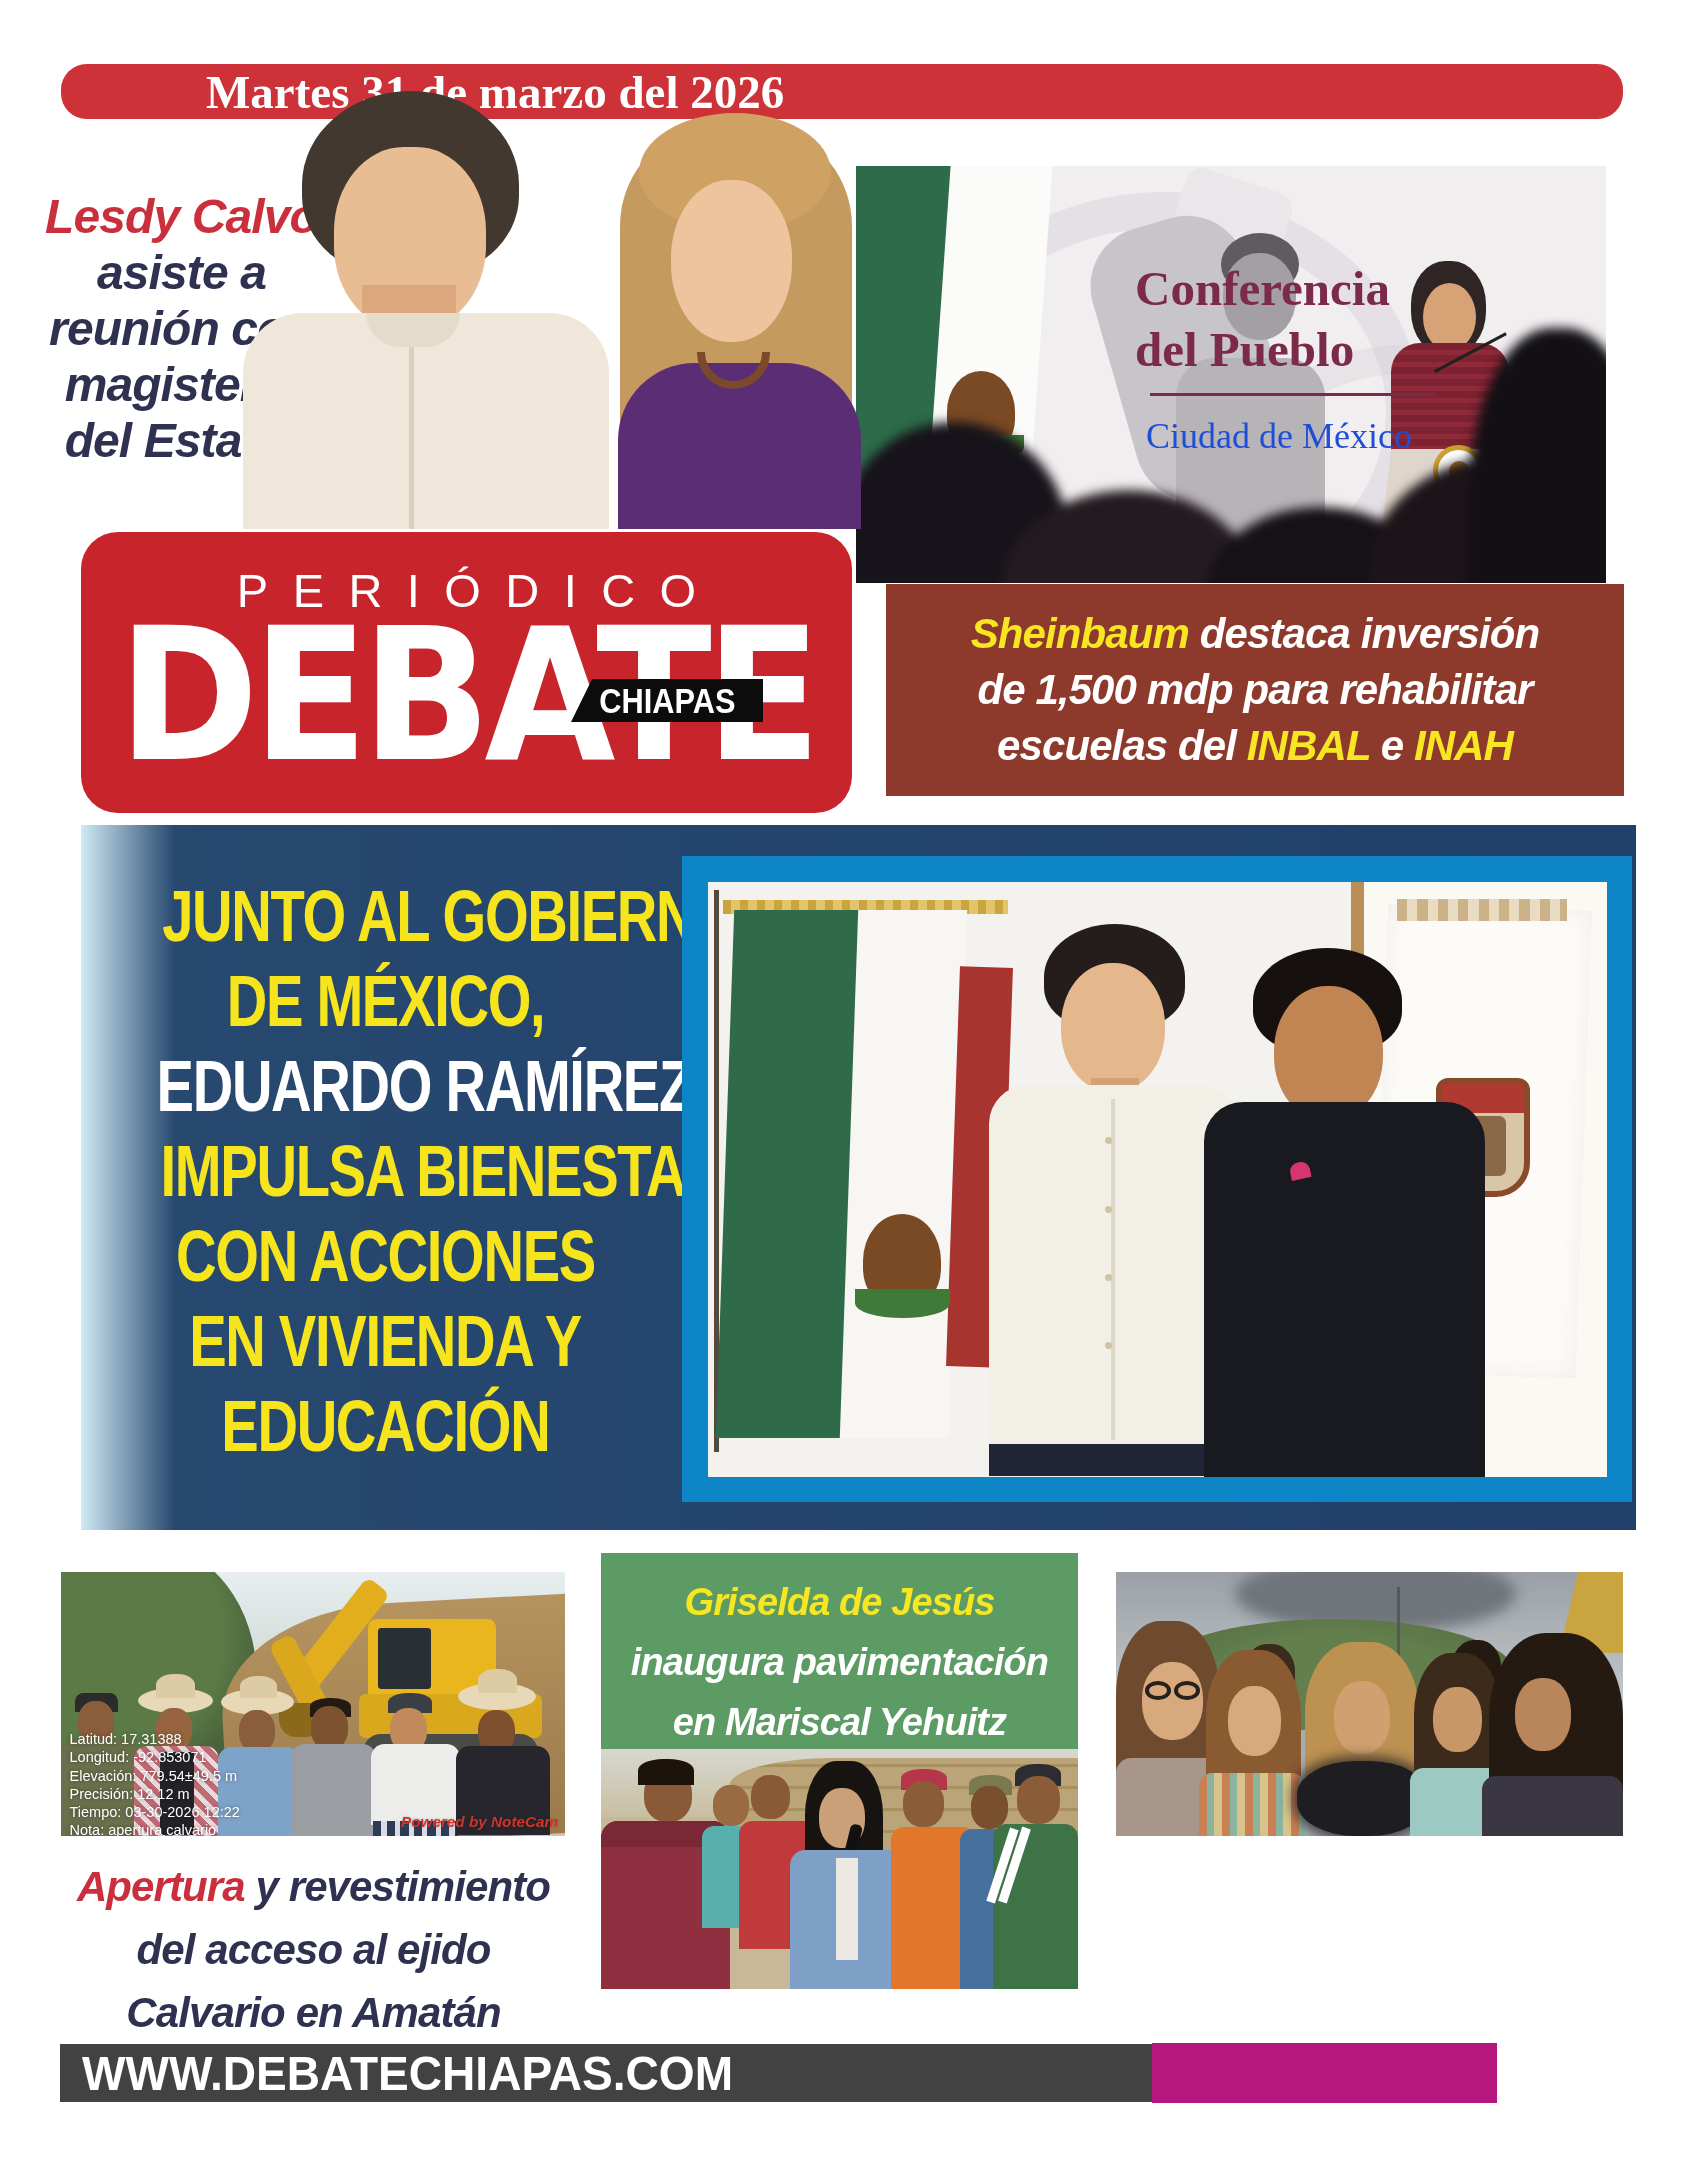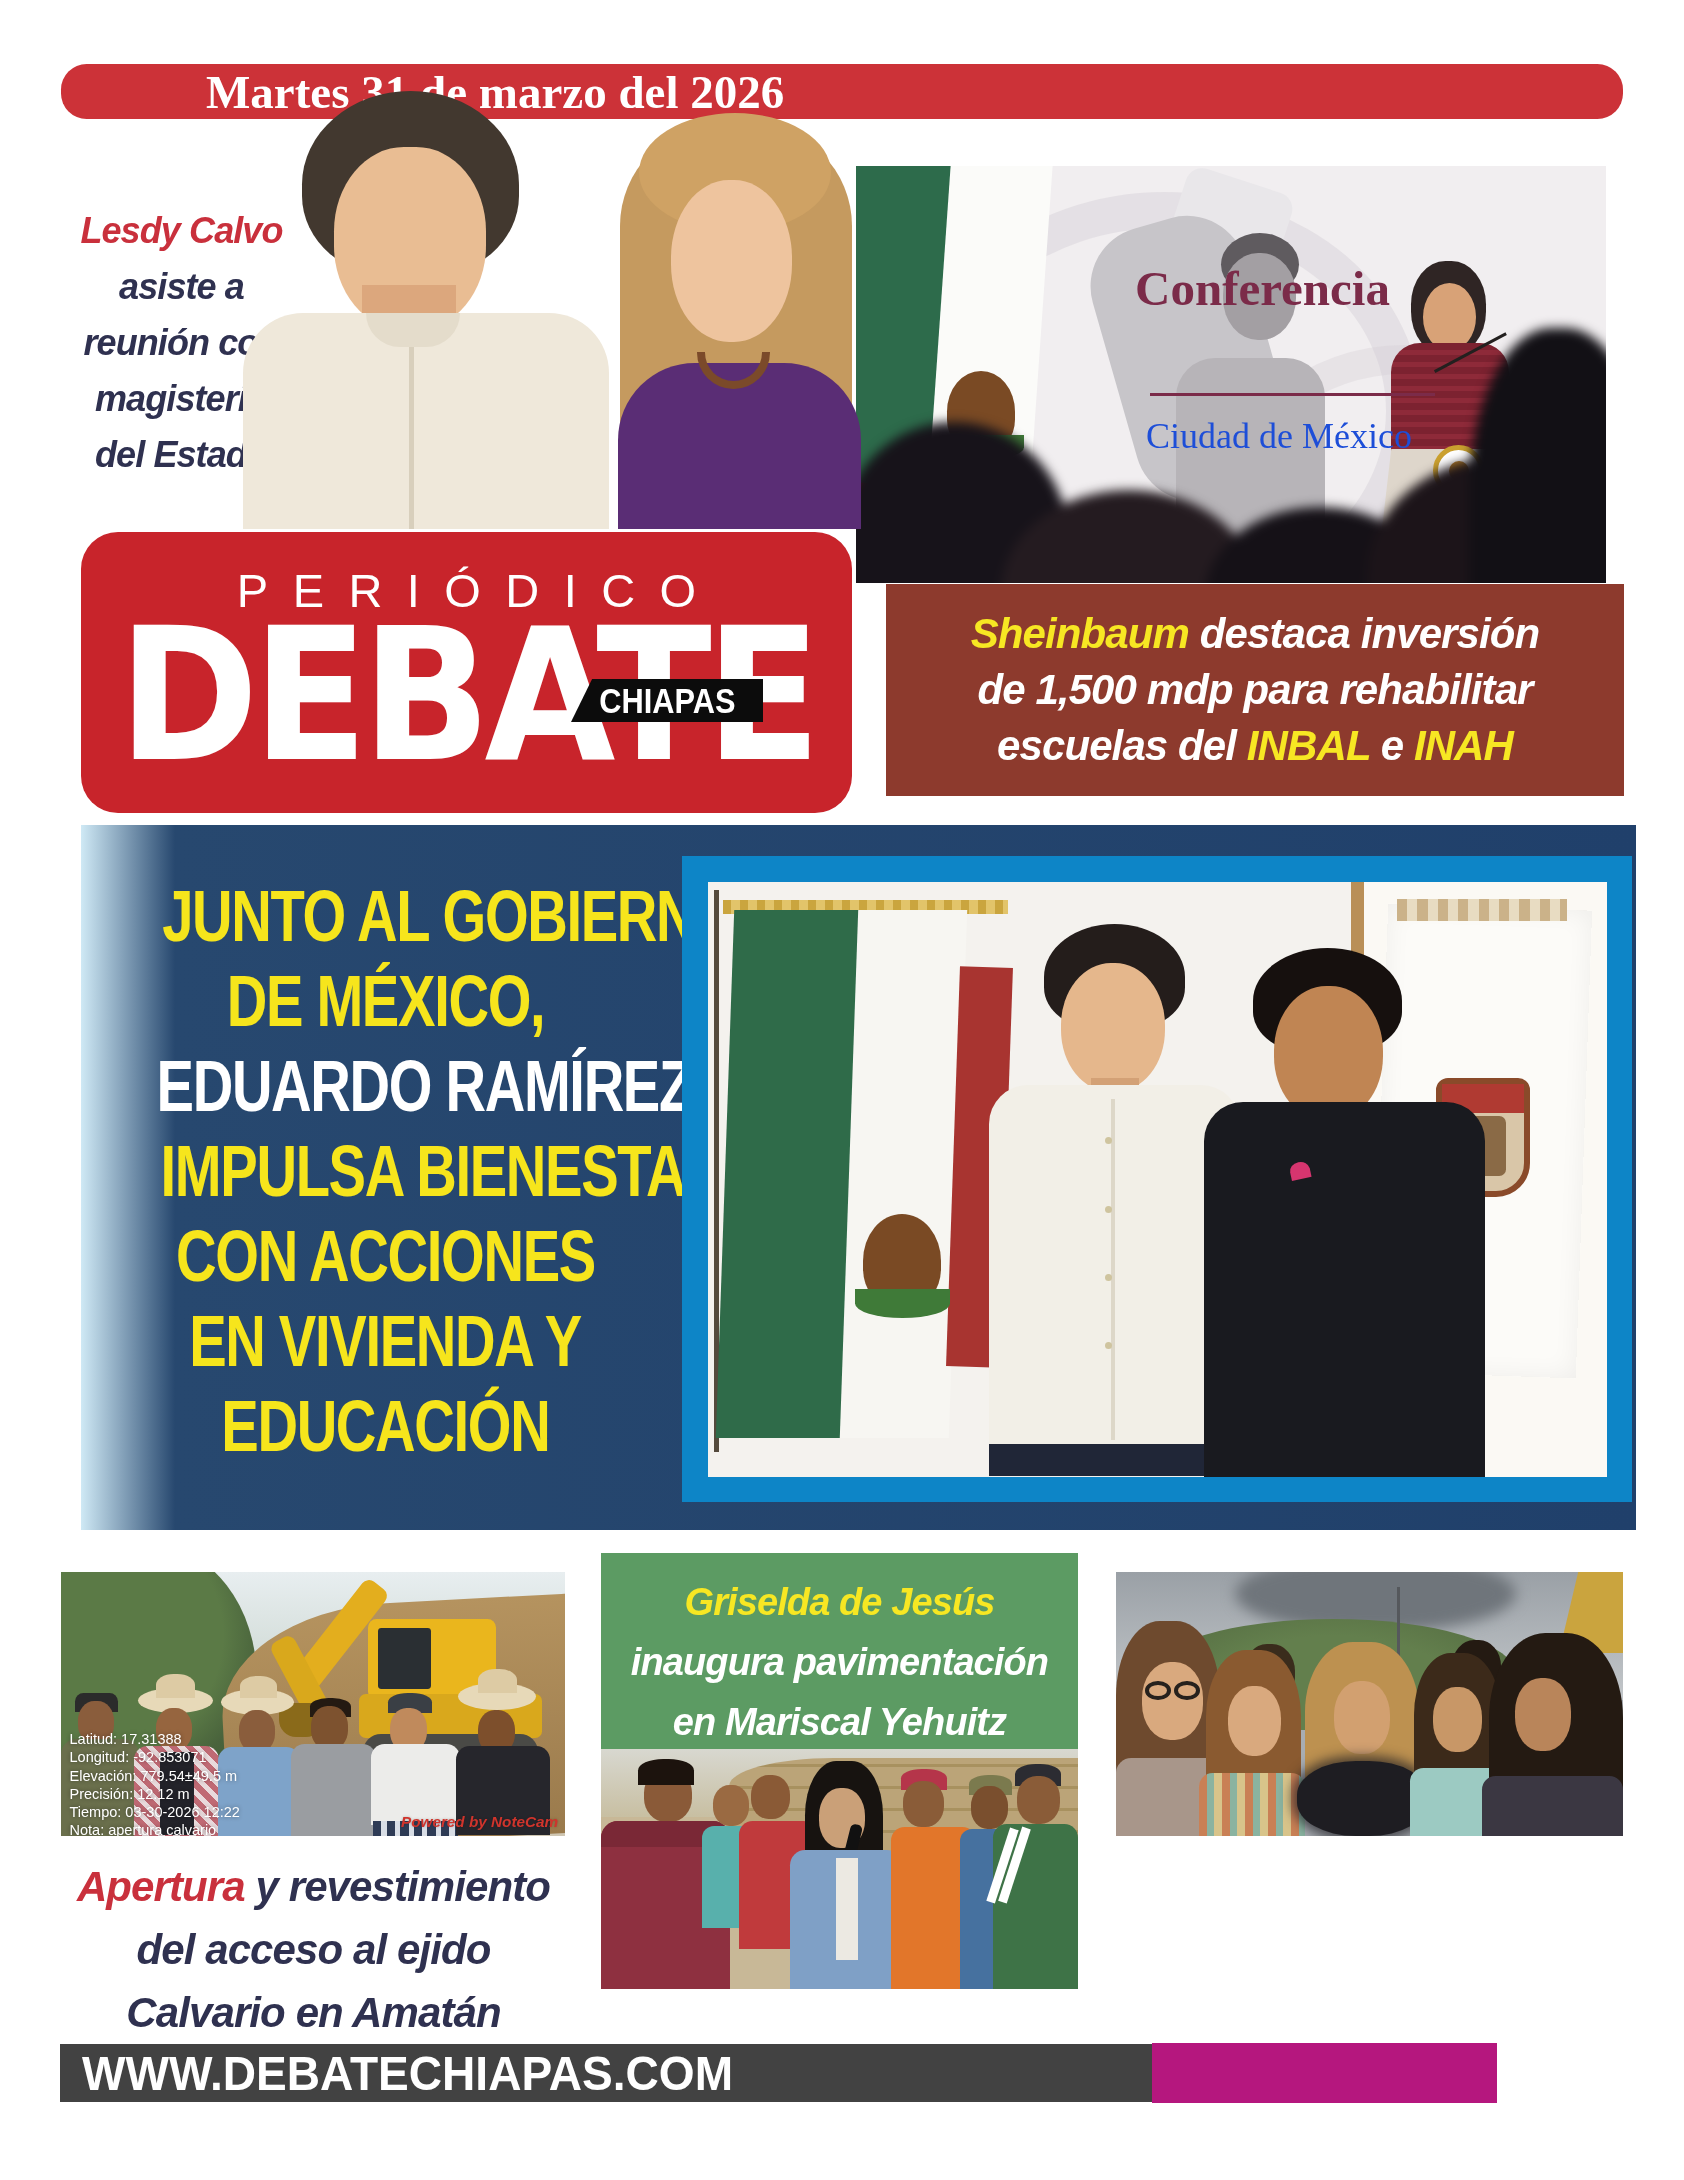--- a/index.html
+++ b/index.html
@@ -7,22 +7,22 @@
         font-family:"Liberation Sans",sans-serif;}
   .abs{position:absolute;}
 
   
   .date-banner{position:absolute;left:61px;top:64px;width:1562px;height:55px;
     background:#cc3238;border-radius:25.6px;z-index:1;}
   .date-text{position:absolute;left:145px;top:0.9px;color:#fff;
     font-family:"Liberation Serif",serif;font-weight:700;font-size:47px;line-height:55px;}
 
   
-  .tl-head{position:absolute;left:41px;top:203px;width:281px;text-align:center;
-    font-style:italic;font-weight:800;font-size:36px;line-height:56px;
+  .tl-head{position:absolute;left:41px;top:189px;width:281px;text-align:center;
+    font-style:italic;font-weight:800;font-size:48px;line-height:56px;
     color:#2f3150;letter-spacing:-0.9px;z-index:2;}
   .red{color:#c9303c;}
 
   
   .cutout{position:absolute;left:281px;top:81px;width:579px;height:447px;z-index:5;}
 
   
   .conf{position:absolute;left:856px;top:166px;width:750px;height:417px;
     background:#f1eef0;overflow:hidden;z-index:2;}
   .conf-title{position:absolute;left:279px;top:92px;width:470px;
@@ -145,20 +145,21 @@
       <div class="abs" style="left:56px;top:32px;width:53px;height:68px;background:#d8a277;border-radius:50%;"></div>
       <div class="abs" style="left:24px;top:92px;width:118px;height:124px;background:repeating-linear-gradient(180deg,#7c2230 0 6.8px,#8e2a39 6.8px 12px);border-radius:29px 29px 0 0;"></div>
       <div class="abs" style="left:102px;top:61px;width:2.6px;height:81px;background:#23201f;transform:rotate(62deg);"></div>
       <div class="abs" style="left:8.5px;top:198px;width:175px;height:136px;background:#ded6cb;clip-path:polygon(9% 0,91% 0,100% 100%,0 100%);"></div>
       <div class="abs" style="left:66px;top:194px;width:51px;height:51px;background:#fff;border:5.1px solid #caa02f;border-radius:50%;box-sizing:border-box;"></div>
       <div class="abs" style="left:82px;top:210px;width:20.4px;height:20.4px;background:#b67f2a;border-radius:50%;"></div>
     </div>
 
     <div class="conf-title">
       <div>Conferencia</div>
+      <div>del Pueblo</div>
     </div>
     <div class="abs" style="left:294px;top:227px;width:285px;height:3.4px;background:#7b2b49;"></div>
     <div class="conf-sub">Ciudad de México</div>
 
     <div class="abs blurred" style="left:-17px;top:128px;width:784px;height:307px;">
       <div class="abs" style="left:0;top:128px;width:230px;height:239px;background:#17131a;border-radius:50% 50% 0 0;"></div>
       <div class="abs" style="left:162px;top:196px;width:256px;height:204px;background:#241b20;border-radius:50% 50% 0 0;"></div>
       <div class="abs" style="left:366px;top:213px;width:230px;height:179px;background:#151117;border-radius:50% 50% 0 0;"></div>
       <div class="abs" style="left:528px;top:162px;width:281px;height:239px;background:#1c1419;border-radius:50% 50% 0 0;"></div>
       <div class="abs" style="left:630px;top:34px;width:179px;height:366px;background:#121015;border-radius:46% 46% 0 0;"></div>

